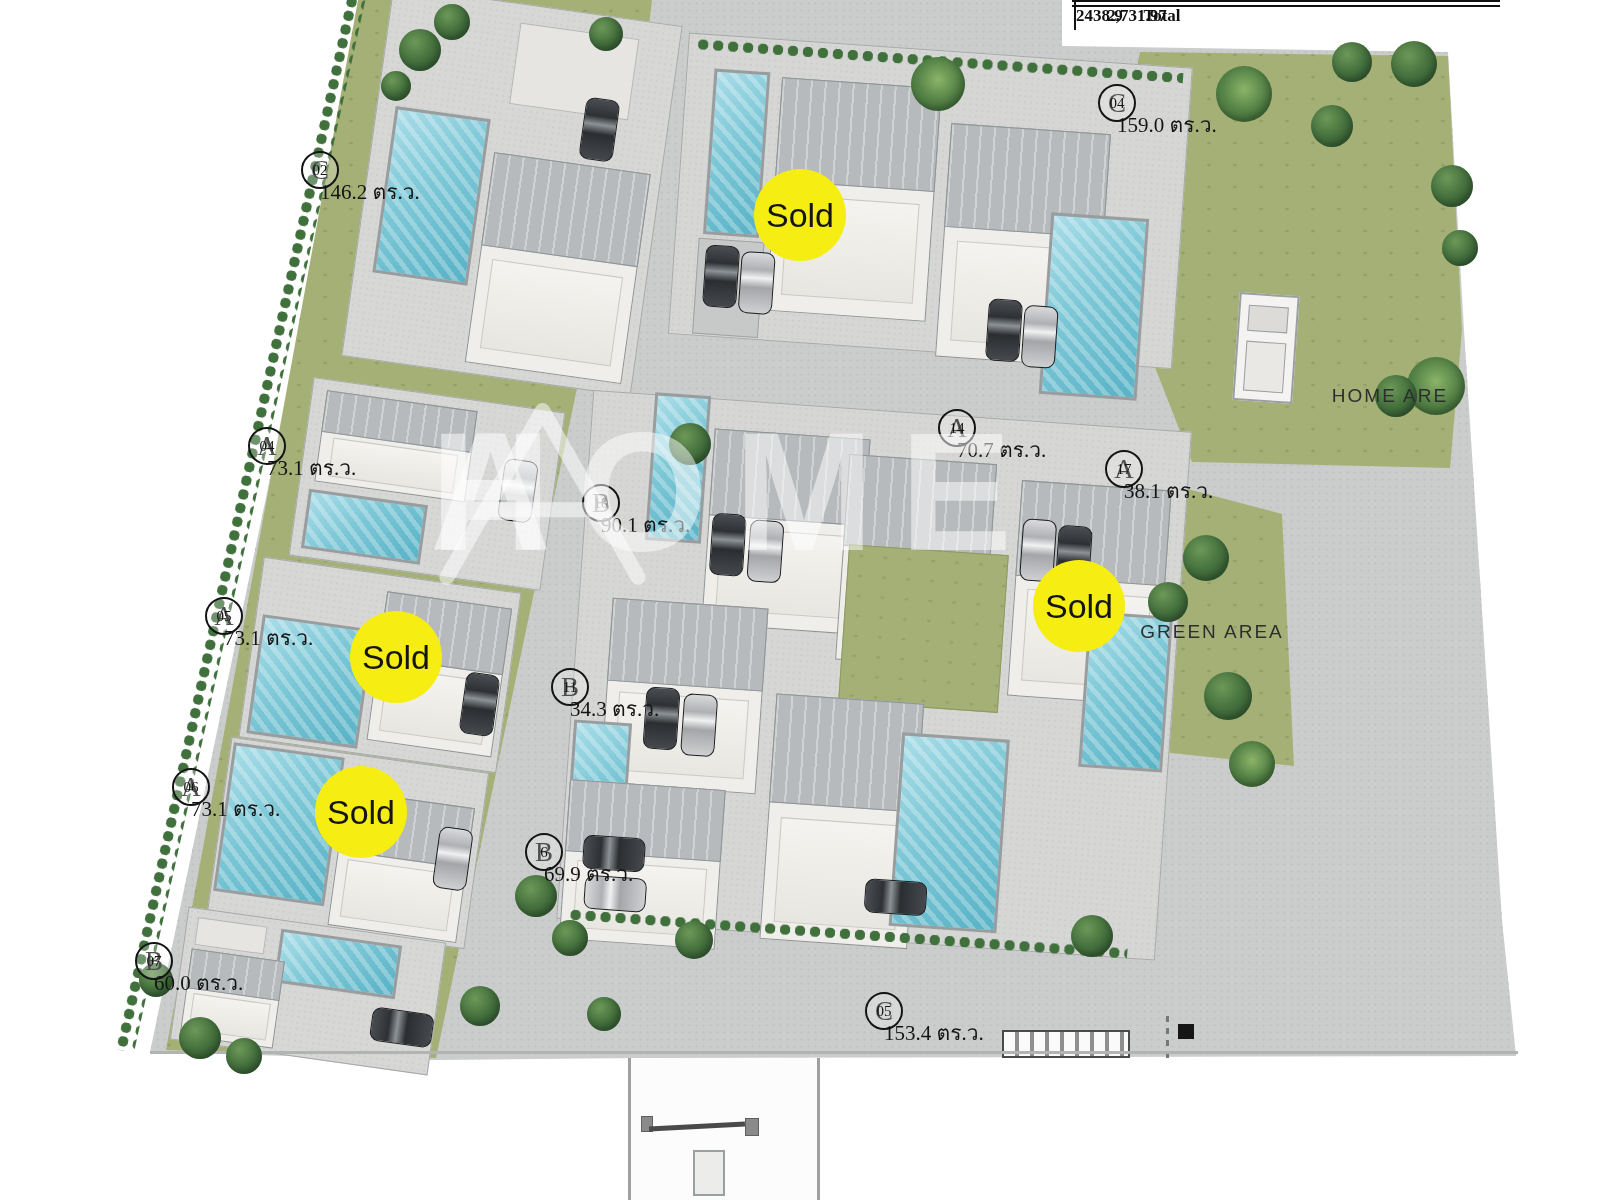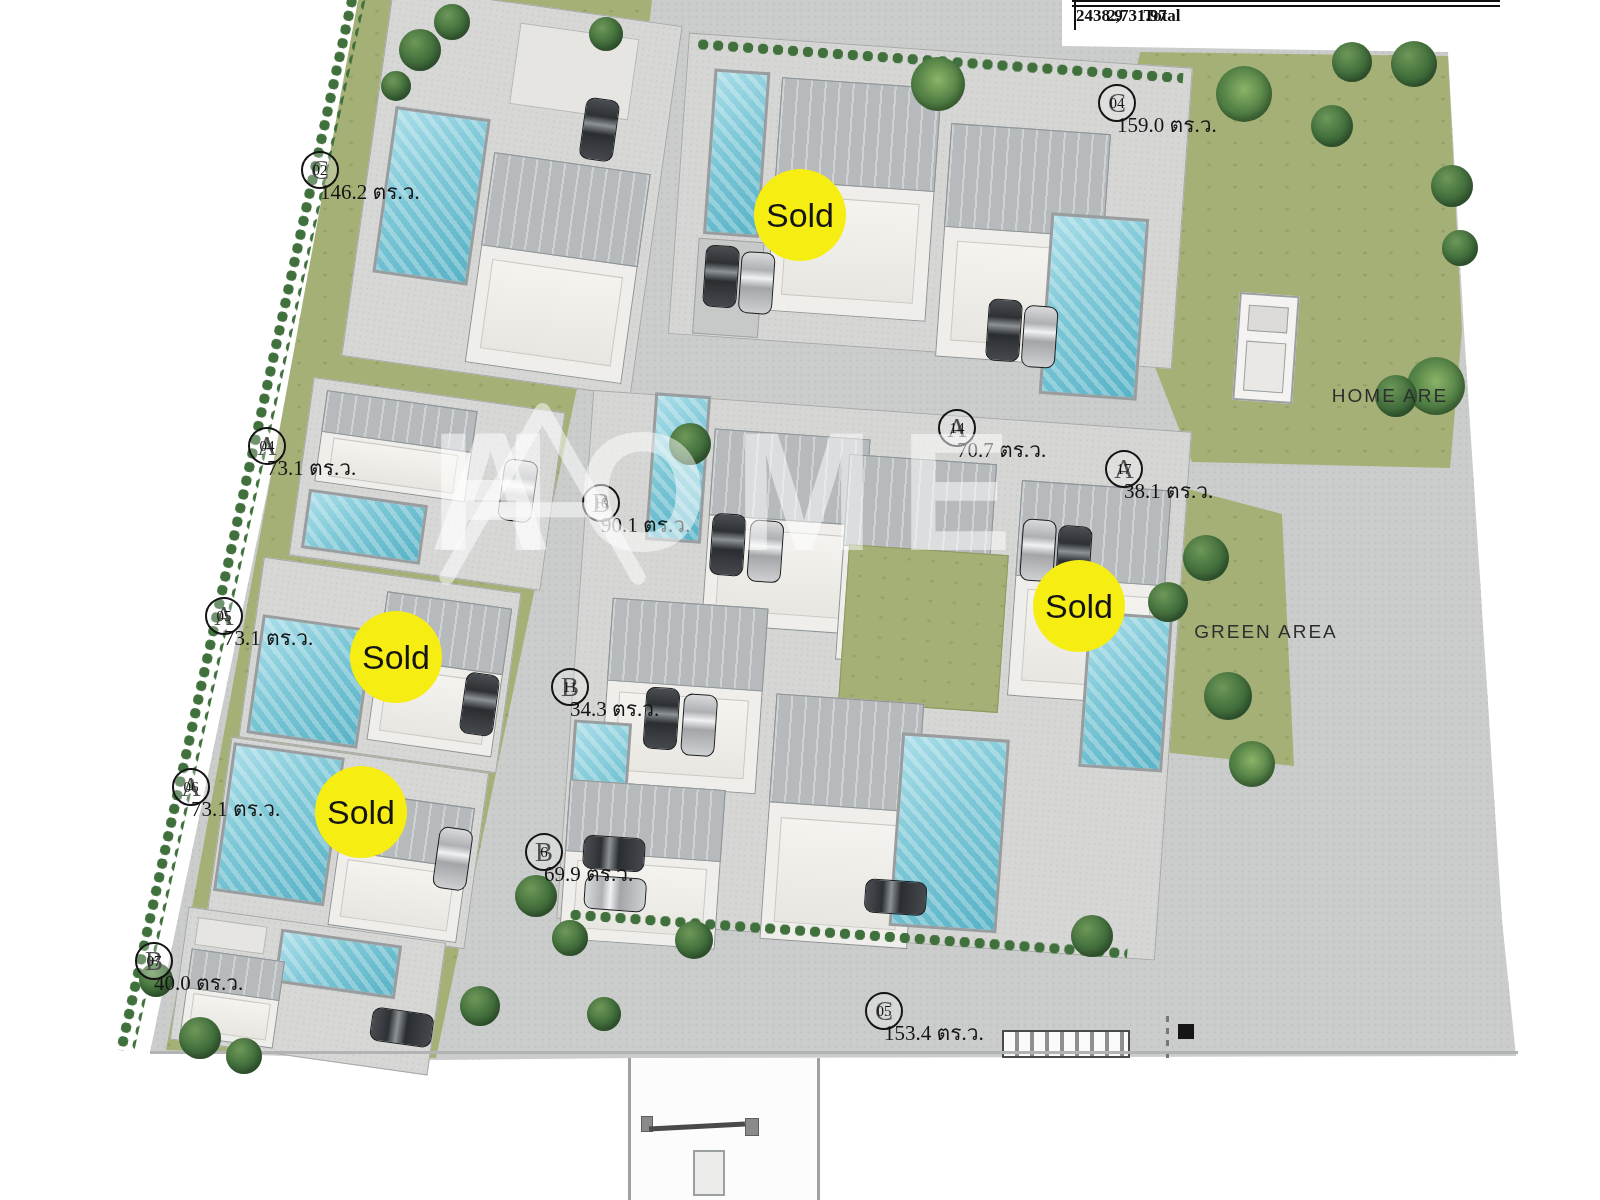--- a/index.html
+++ b/index.html
@@ -240,21 +240,21 @@
         <span class="unit-code">A</span>
         <span class="unit-circle">06</span>
       </div>
       <div class="unit-area">73.1 ตร.ว.</div>
     </div>
     <div class="unit-label" style="left: 154px; top: 961px;">
       <div class="unit-top">
         <span class="unit-code">B</span>
         <span class="unit-circle">07</span>
       </div>
-      <div class="unit-area">40.0 ตร.ว.</div>
+      <div class="unit-area">60.0 ตร.ว.</div>
     </div>
     <div class="unit-label" style="left: 601px; top: 503px;">
       <div class="unit-top">
         <span class="unit-code">B</span>
         <span class="unit-circle">10</span>
       </div>
       <div class="unit-area">90.1 ตร.ว.</div>
     </div>
     <div class="unit-label" style="left: 570px; top: 687px;">
       <div class="unit-top">
@@ -289,21 +289,21 @@
         <span class="unit-code">C</span>
         <span class="unit-circle">05</span>
       </div>
       <div class="unit-area">153.4 ตร.ว.</div>
     </div>
     <div class="sold" style="left: 800px; top: 215px; background: rgb(246, 237, 19);">Sold</div>
     <div class="sold" style="left: 396px; top: 657px; background: rgb(246, 237, 19);">Sold</div>
     <div class="sold" style="left: 361px; top: 812px; background: rgb(246, 237, 19);">Sold</div>
     <div class="sold" style="left: 1079px; top: 606px; background: rgb(246, 237, 19);">Sold</div>
     <div class="green-label" style="left: 1390px; top: 396px;">HOME ARE</div>
-    <div class="green-label" style="left: 1266px; top: 632px;">GREEN AREA</div>
+    <div class="green-label" style="left: 1212px; top: 632px;">GREEN AREA</div>
     <div class="tree" style="left: 399px; top: 29px; width: 42px; height: 42px;"></div>
     <div class="tree" style="left: 434px; top: 4px; width: 36px; height: 36px;"></div>
     <div class="tree" style="left: 381px; top: 71px; width: 30px; height: 30px;"></div>
     <div class="tree" style="left: 589px; top: 17px; width: 34px; height: 34px;"></div>
     <div class="tree palm" style="left: 911px; top: 57px; width: 54px; height: 54px;"></div>
     <div class="tree palm" style="left: 1216px; top: 66px; width: 56px; height: 56px;"></div>
     <div class="tree" style="left: 1311px; top: 105px; width: 42px; height: 42px;"></div>
     <div class="tree" style="left: 1391px; top: 41px; width: 46px; height: 46px;"></div>
     <div class="tree" style="left: 1431px; top: 165px; width: 42px; height: 42px;"></div>
     <div class="tree" style="left: 1332px; top: 42px; width: 40px; height: 40px;"></div>

